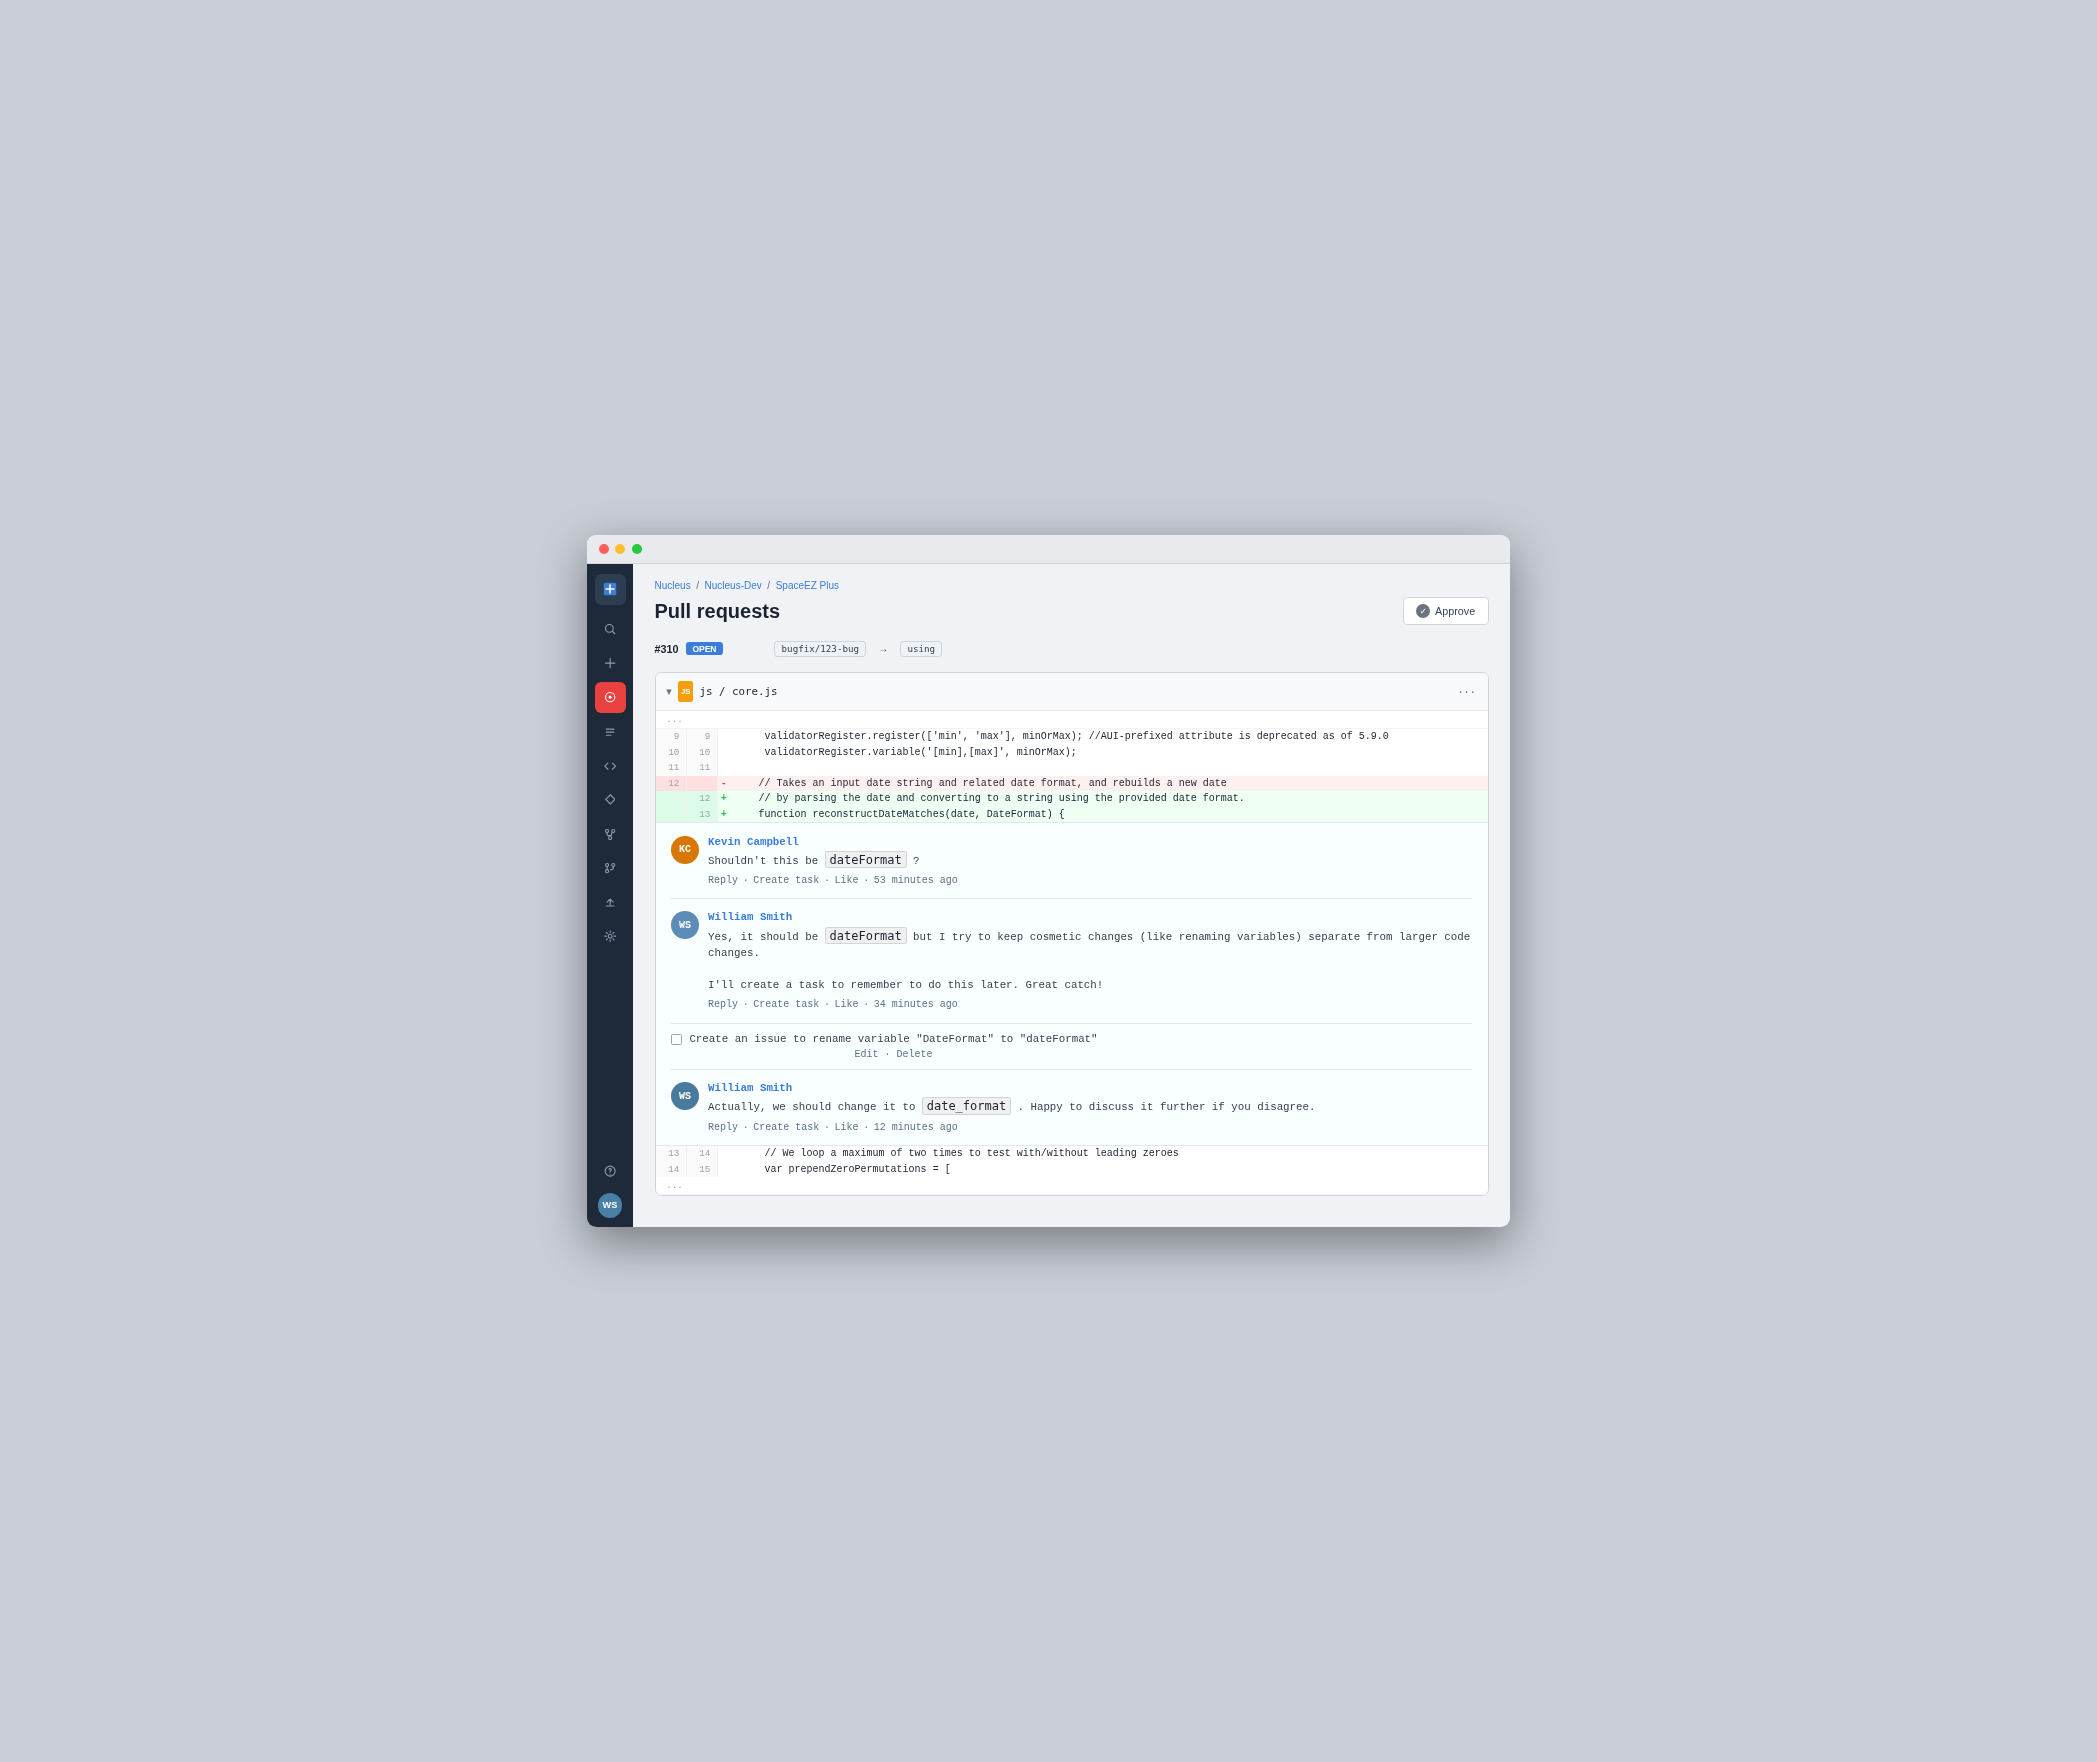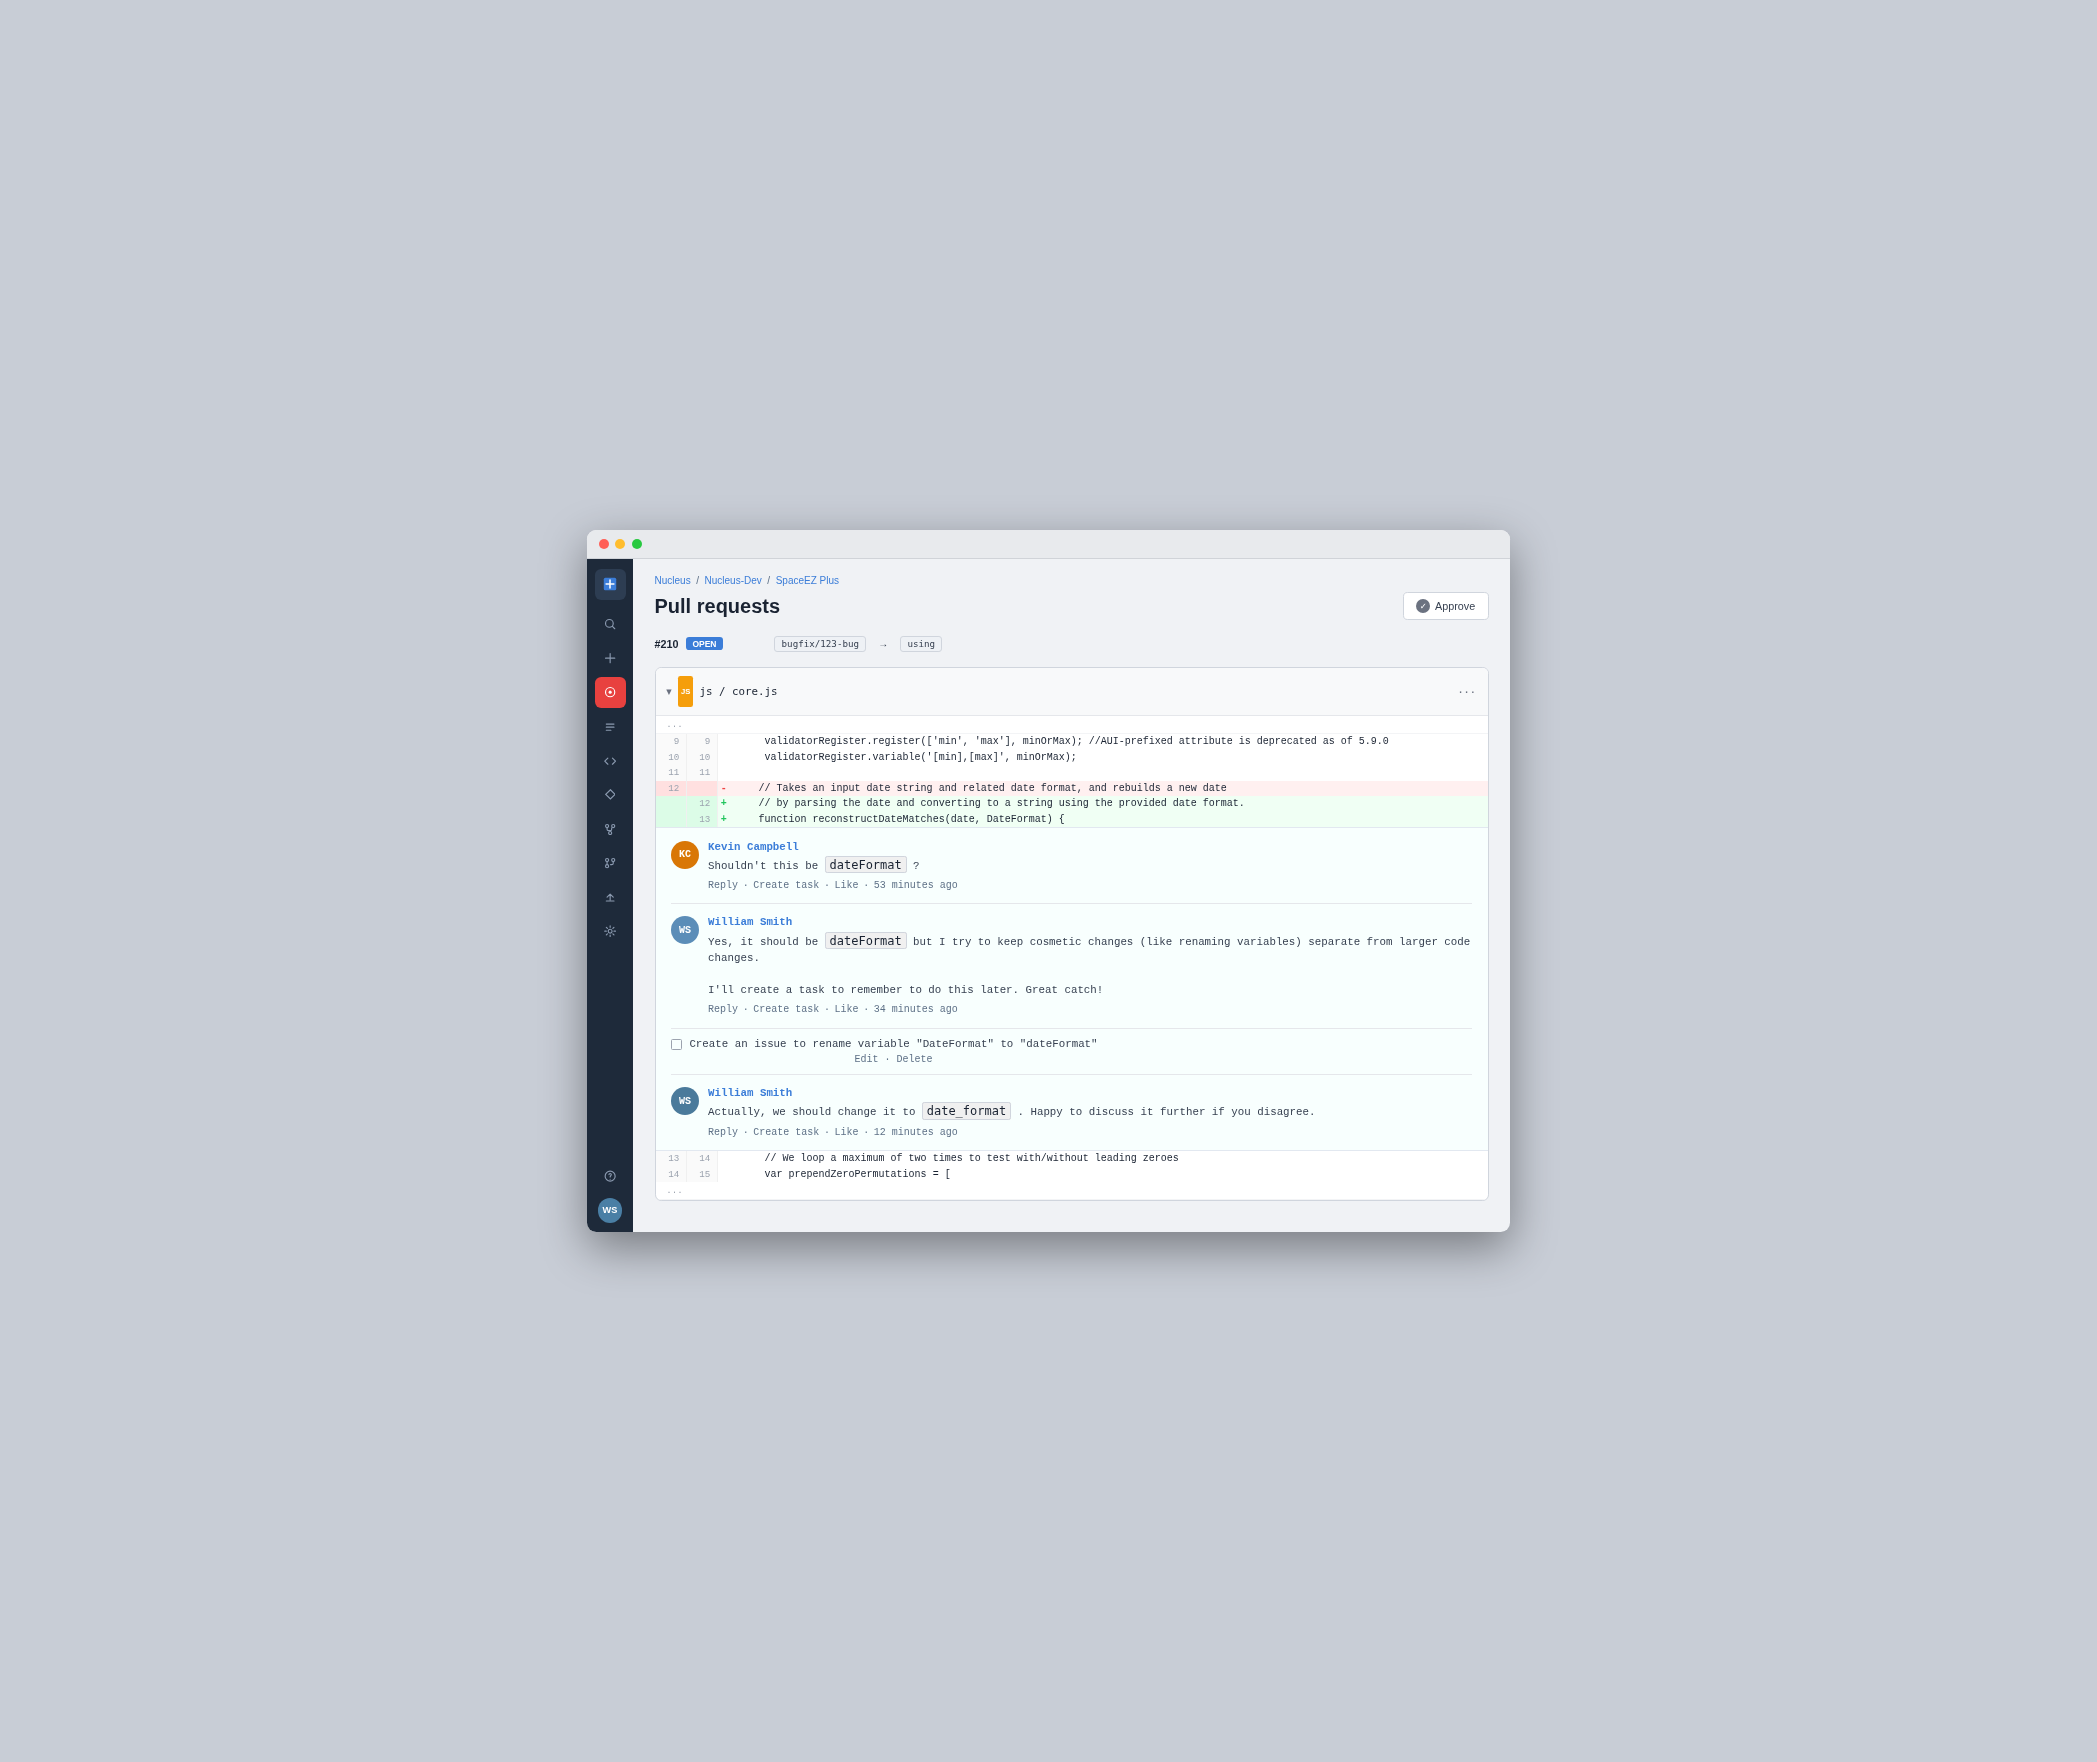--- a/index.html
+++ b/index.html
@@ -185,21 +185,21 @@
       gap: 6.2px;
     }
 
     .collapse-btn {
       color: #6b7280;
       cursor: pointer;
       font-size: 10.8px;
     }
 
     .file-icon {
-      width: 15.4px; height: 31px;
+      width: 15.4px; height: 21px;
       background: #f59e0b;
       border-radius: 2.3px;
       display: flex; align-items: center; justify-content: center;
       color: white;
       font-size: 7.7px;
       font-weight: 700;
     }
 
     .file-path {
       font-size: 10.8px;
@@ -486,21 +486,21 @@
 
       <div class="page-header">
         <h1 class="page-title">Pull requests</h1>
         <button class="approve-btn">
           <div class="check-icon">✓</div>
           <span>Approve</span>
         </button>
       </div>
 
       <div class="pr-meta">
-        <span class="pr-number">#210</span>
+        <span class="pr-number">#310</span>
         <span class="badge">OPEN</span>
         <div class="branch-flow">
           <span class="branch-tag">bugfix/123-bug</span>
           <span>→</span>
           <span class="branch-tag">using</span>
         </div>
       </div>
 
       <div class="diff-container">
 

